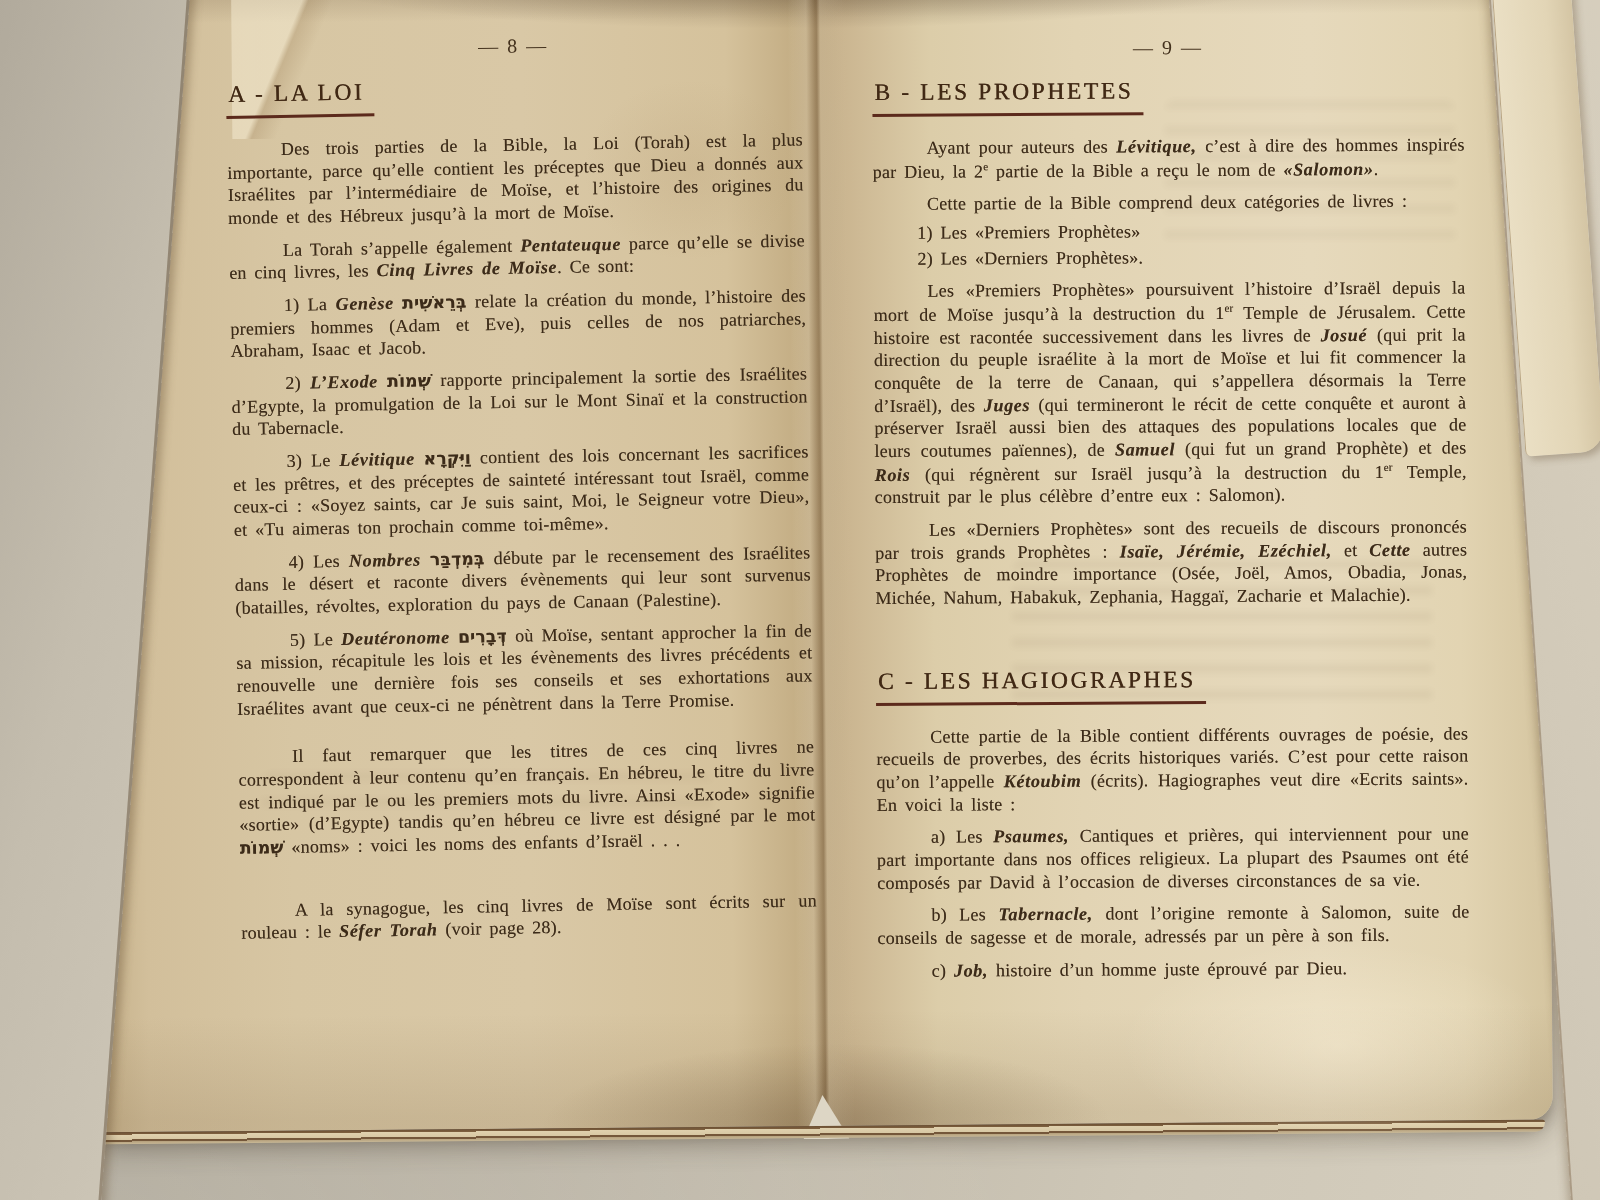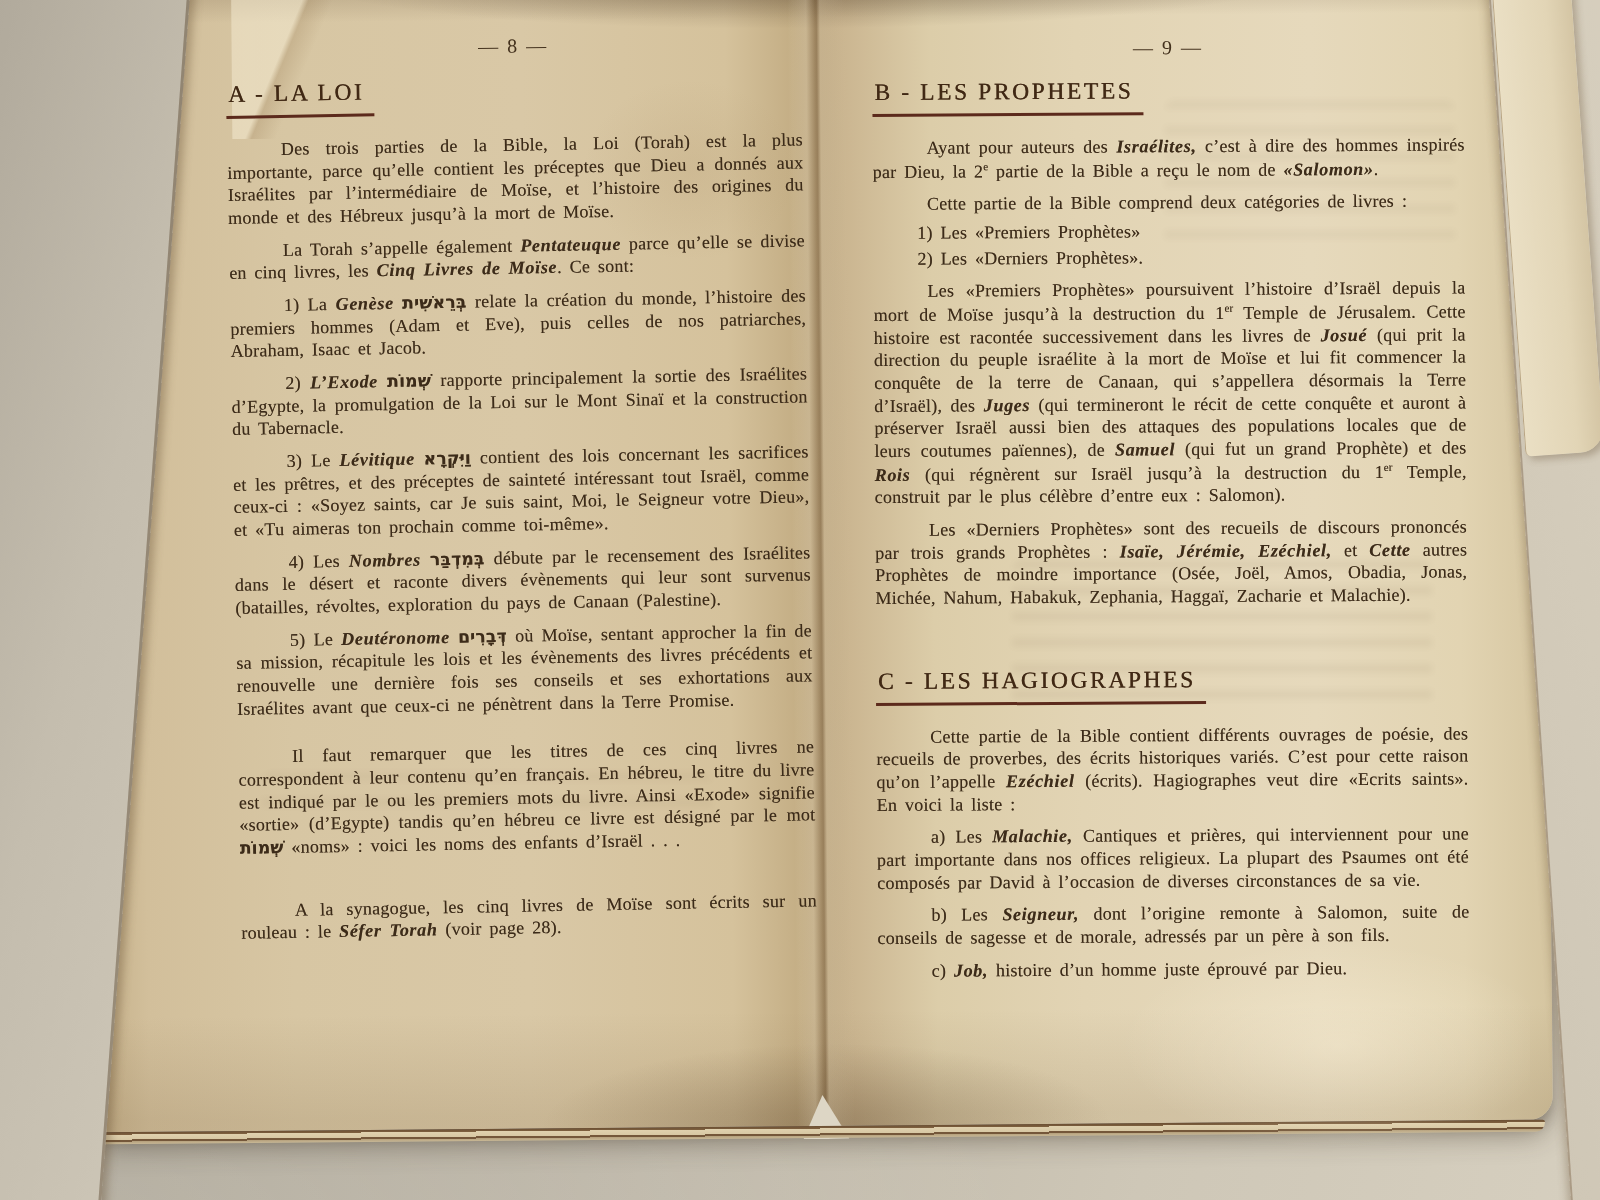--- a/index.html
+++ b/index.html
@@ -154,27 +154,27 @@
         <p class="para space-sm">5) Le <span class="it">Deutéronome</span> <span class="heb">דְּבָרִים</span> où Moïse, sentant approcher la fin de sa mission, récapitule les lois et les évènements des livres précédents et renouvelle une dernière fois ses conseils et ses exhortations aux Israélites avant que ceux-ci ne pénètrent dans la Terre Promise.</p>
         <p class="para space-md">Il faut remarquer que les titres de ces cinq livres ne correspondent à leur contenu qu’en français. En hébreu, le titre du livre est indiqué par le ou les premiers mots du livre. Ainsi «Exode» signifie «sortie» (d’Egypte) tandis qu’en hébreu ce livre est désigné par le mot <span class="heb">שְׁמוֹת</span> «noms» : voici les noms des enfants d’Israël . . .</p>
         <p class="para space-lg">A la synagogue, les cinq livres de Moïse sont écrits sur un rouleau : le <span class="it">Séfer Torah</span> (voir page 28).</p>
       </div>
   </div>
 
   <div class="page-text right">
     <div class="page-number">— 9 —</div>
     <div class="page-body">
         <div class="sec-h-wrap"><span class="sec-h">B - LES PROPHETES</span></div>
-        <p class="para">Ayant pour auteurs des <span class="it">Israélites,</span> c’est à dire des hommes inspirés par Dieu, la 2<span class="sup-s">e</span> partie de la Bible a reçu le nom de <span class="it">«Salomon»</span>.</p>
+        <p class="para">Ayant pour auteurs des <span class="it">Lévitique,</span> c’est à dire des hommes inspirés par Dieu, la 2<span class="sup-s">e</span> partie de la Bible a reçu le nom de <span class="it">«Salomon»</span>.</p>
         <p class="para space-sm">Cette partie de la Bible comprend deux catégories de livres :</p>
         <p class="para list">1) Les «Premiers Prophètes»</p>
         <p class="para list">2) Les «Derniers Prophètes».</p>
         <p class="para space-sm">Les «Premiers Prophètes» poursuivent l’histoire d’Israël depuis la mort de Moïse jusqu’à la destruction du 1<span class="sup-s">er</span> Temple de Jérusalem. Cette histoire est racontée successivement dans les livres de <span class="it">Josué</span> (qui prit la direction du peuple israélite à la mort de Moïse et lui fit commencer la conquête de la terre de Canaan, qui s’appellera désormais la Terre d’Israël), des <span class="it">Juges</span> (qui termineront le récit de cette conquête et auront à préserver Israël aussi bien des attaques des populations locales que de leurs coutumes païennes), de <span class="it">Samuel</span> (qui fut un grand Prophète) et des <span class="it">Rois</span> (qui régnèrent sur Israël jusqu’à la destruction du 1<span class="sup-s">er</span> Temple, construit par le plus célèbre d’entre eux : Salomon).</p>
         <p class="para space-sm">Les «Derniers Prophètes» sont des recueils de discours prononcés par trois grands Prophètes : <span class="it">Isaïe, Jérémie, Ezéchiel,</span> et <span class="it">Cette</span> autres Prophètes de moindre importance (Osée, Joël, Amos, Obadia, Jonas, Michée, Nahum, Habakuk, Zephania, Haggaï, Zacharie et Malachie).</p>
         <div class="sec-h-wrap h-space-lg"><span class="sec-h">C - LES HAGIOGRAPHES</span></div>
-        <p class="para">Cette partie de la Bible contient différents ouvrages de poésie, des recueils de proverbes, des écrits historiques variés. C’est pour cette raison qu’on l’appelle <span class="it">Ezéchiel</span> (écrits). Hagiographes veut dire «Ecrits saints». En voici la liste :</p>
-        <p class="para space-sm">a) Les <span class="it">Malachie,</span> Cantiques et prières, qui interviennent pour une part importante dans nos offices religieux. La plupart des Psaumes ont été composés par David à l’occasion de diverses circonstances de sa vie.</p>
-        <p class="para space-sm">b) Les <span class="it">Seigneur,</span> dont l’origine remonte à Salomon, suite de conseils de sagesse et de morale, adressés par un père à son fils.</p>
+        <p class="para">Cette partie de la Bible contient différents ouvrages de poésie, des recueils de proverbes, des écrits historiques variés. C’est pour cette raison qu’on l’appelle <span class="it">Kétoubim</span> (écrits). Hagiographes veut dire «Ecrits saints». En voici la liste :</p>
+        <p class="para space-sm">a) Les <span class="it">Psaumes,</span> Cantiques et prières, qui interviennent pour une part importante dans nos offices religieux. La plupart des Psaumes ont été composés par David à l’occasion de diverses circonstances de sa vie.</p>
+        <p class="para space-sm">b) Les <span class="it">Tabernacle,</span> dont l’origine remonte à Salomon, suite de conseils de sagesse et de morale, adressés par un père à son fils.</p>
         <p class="para space-sm">c) <span class="it">Job,</span> histoire d’un homme juste éprouvé par Dieu.</p>
       </div>
   </div>
 
 </div>
 
 </body></html>

